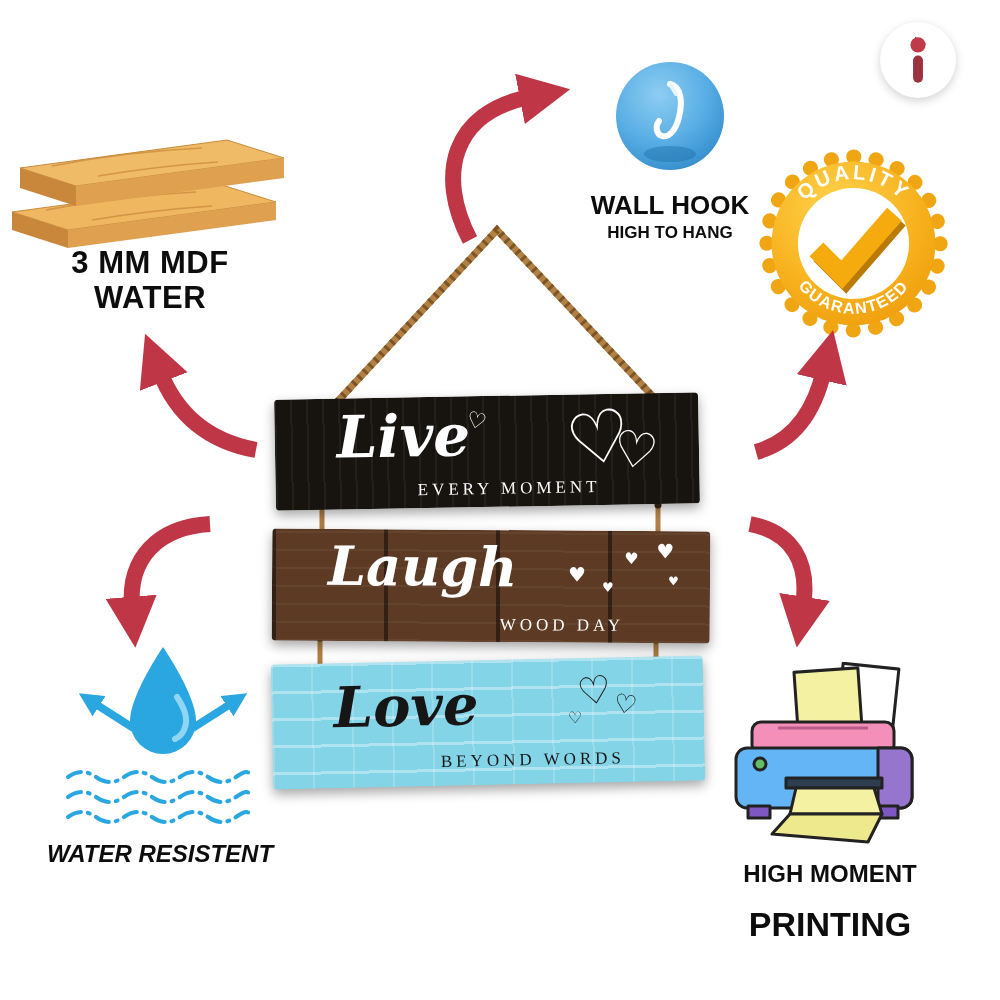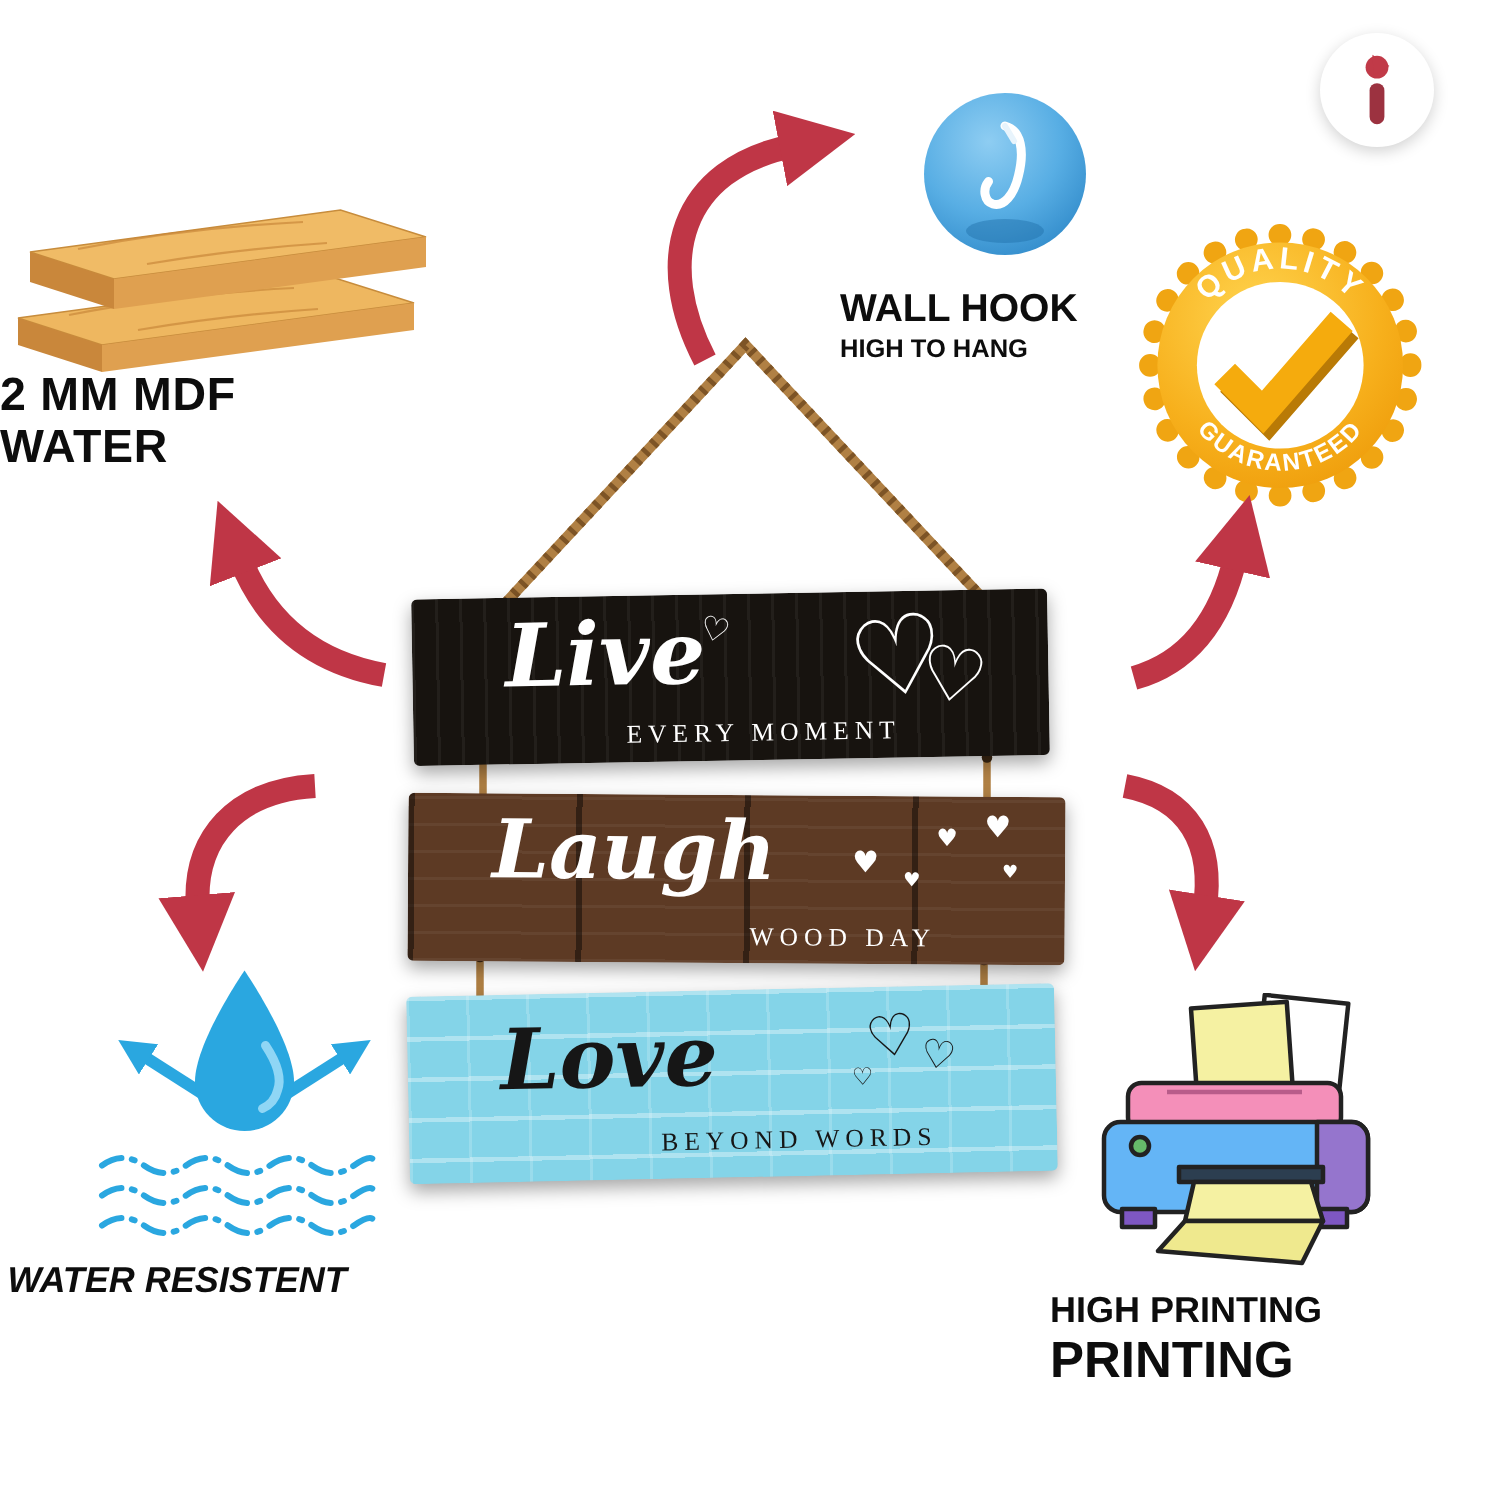--- a/index.html
+++ b/index.html
@@ -3,33 +3,33 @@
 <meta charset="utf-8">
 <style>
   html,body{margin:0;padding:0;background:#fff;}
   .canvas{position:relative;width:1000px;height:1000px;background:#ffffff;overflow:hidden;
           font-family:"Liberation Sans", sans-serif;color:#111;}
   svg{display:block;}
   .abs{position:absolute;}
   .overlay{position:absolute;left:0;top:0;z-index:1;pointer-events:none;}
 
   
-  .feat{position:absolute;z-index:3;text-align:left;font-weight:800;color:#0d0d0d;}
+  .feat{position:absolute;z-index:3;text-align:center;font-weight:800;color:#0d0d0d;}
   .feat .l1{display:block;}
   .feat .l2{display:block;}
   .mdf-text{left:0;top:246px;width:300px;font-size:31px;line-height:1.12;letter-spacing:.5px;}
   .hook-text{left:560px;top:190px;width:220px;}
   .hook-text .l1{font-size:26px;}
   .hook-text .l2{font-size:17px;font-weight:700;margin-top:2px;}
   .water-text{left:5px;top:840px;width:310px;}
   .water-text .l1{font-size:24px;font-style:italic;}
   .water-text .l2{font-size:30px;margin-top:1px;}
   .print-text{left:700px;top:860px;width:260px;}
   .print-text .l1{font-size:24px;}
-  .print-text .l2{font-size:34px;margin-top:0;}
+  .print-text .l2{font-size:34px;margin-top:17px;}
 
   
   .sign{position:absolute;z-index:2;border-radius:4px;box-shadow:0 5px 12px rgba(0,0,0,.35);}
   .sign1{left:275px;top:396px;width:424px;height:111px;transform:rotate(-1deg);
          background:#17130f;
          background-image:repeating-linear-gradient(90deg,rgba(255,255,255,.05) 0 2px,transparent 2px 16px);}
   .sign2{left:272px;top:530px;width:438px;height:112px;transform:rotate(.4deg);
          background:#5d3a24;
          background-image:repeating-linear-gradient(90deg,rgba(0,0,0,.45) 0 4px,transparent 4px 112px),
                           repeating-linear-gradient(0deg,rgba(255,255,255,.05) 0 2px,transparent 2px 18px);}
@@ -106,21 +106,21 @@
     <polygon points="10,84 10,102 66,120 66,102" fill="#c9873b"></polygon>
     <polygon points="66,102 274,74 274,92 66,120" fill="#dfa050"></polygon>
     <path d="M44,82 q70 -14 150 -18 M90,92 q60 -10 120 -14" fill="none" stroke="#c9873b" stroke-width="1.5" opacity=".7"></path>
 
     <polygon points="18,40 225,12 282,30 74,58" fill="#f0bb66" stroke="#c78c3c" stroke-width="1"></polygon>
     <polygon points="18,40 18,60 74,78 74,58" fill="#c9873b"></polygon>
     <polygon points="74,58 282,30 282,50 74,78" fill="#dfa050"></polygon>
     <path d="M50,38 q70 -14 150 -18 M96,48 q60 -10 120 -14" fill="none" stroke="#c9873b" stroke-width="1.5" opacity=".7"></path>
   </svg>
   <div class="feat mdf-text">
-    <span class="l1">2 MM MDF</span>
+    <span class="l1">3 MM MDF</span>
     <span class="l2">WATER</span>
   </div>
 
   <svg class="abs" style="left:612px;top:58px;" width="116" height="122" viewBox="0 0 116 122">
     <defs>
       <radialGradient id="hookblue" cx="40%" cy="30%" r="80%">
         <stop offset="0%" stop-color="#8ecdf2"></stop>
         <stop offset="55%" stop-color="#58aee4"></stop>
         <stop offset="100%" stop-color="#2e88c8"></stop>
       </radialGradient>
@@ -218,17 +218,17 @@
       <path d="M170 86 h 23 a11 11 0 0 1 11 11 v 38 a11 11 0 0 1 -11 11 h -23 Z" fill="#9575cd"></path>
       <rect x="40" y="144" width="22" height="12" fill="#7e57c2"></rect>
       <rect x="168" y="144" width="22" height="12" fill="#7e57c2"></rect>
       <circle cx="52" cy="102" r="6" fill="#66bb6a"></circle>
       <rect x="78" y="116" width="96" height="10" fill="#2c3e50"></rect>
       <polygon points="88,126 166,126 174,152 82,152" fill="#f5f1a2"></polygon>
       <polygon points="82,152 174,152 160,180 64,172" fill="#efe98e"></polygon>
     </g>
   </svg>
   <div class="feat print-text">
-    <span class="l1">HIGH PRINTING</span>
+    <span class="l1">HIGH MOMENT</span>
     <span class="l2">PRINTING</span>
   </div>
 
 </div>
 
 </body></html>

